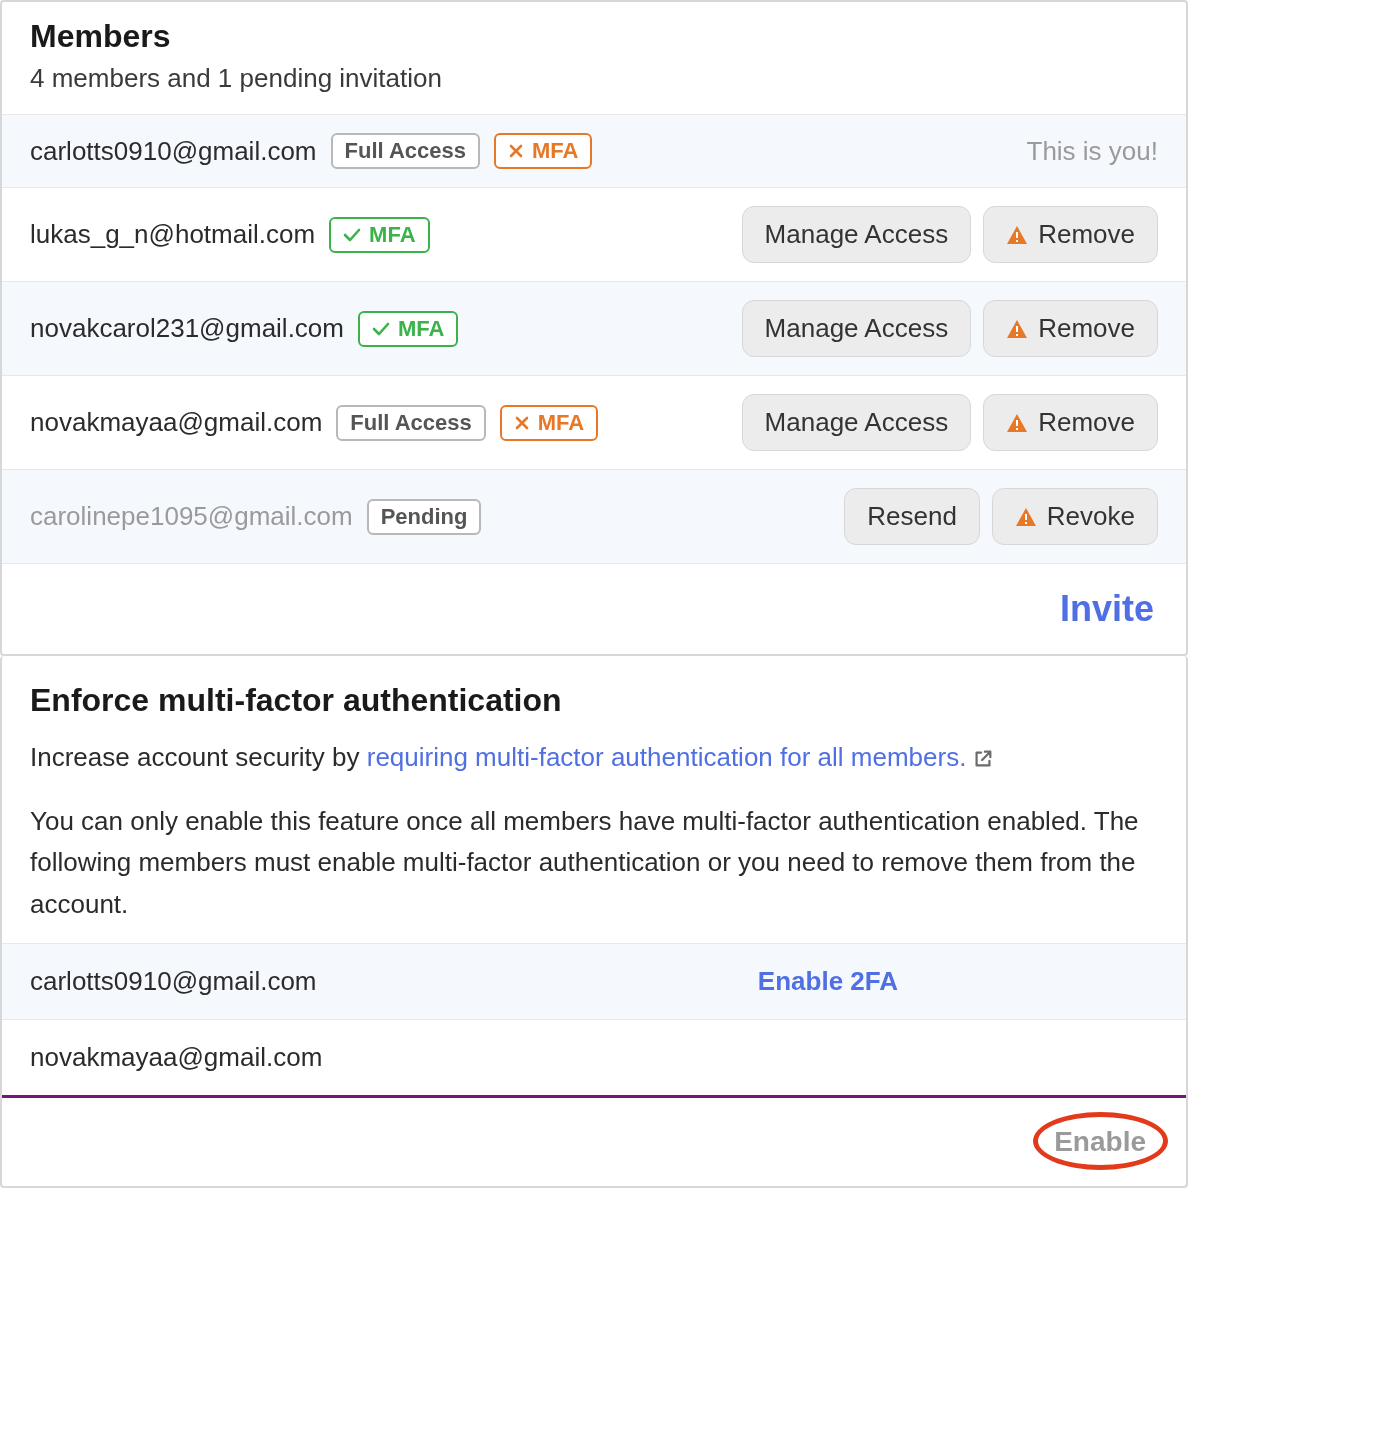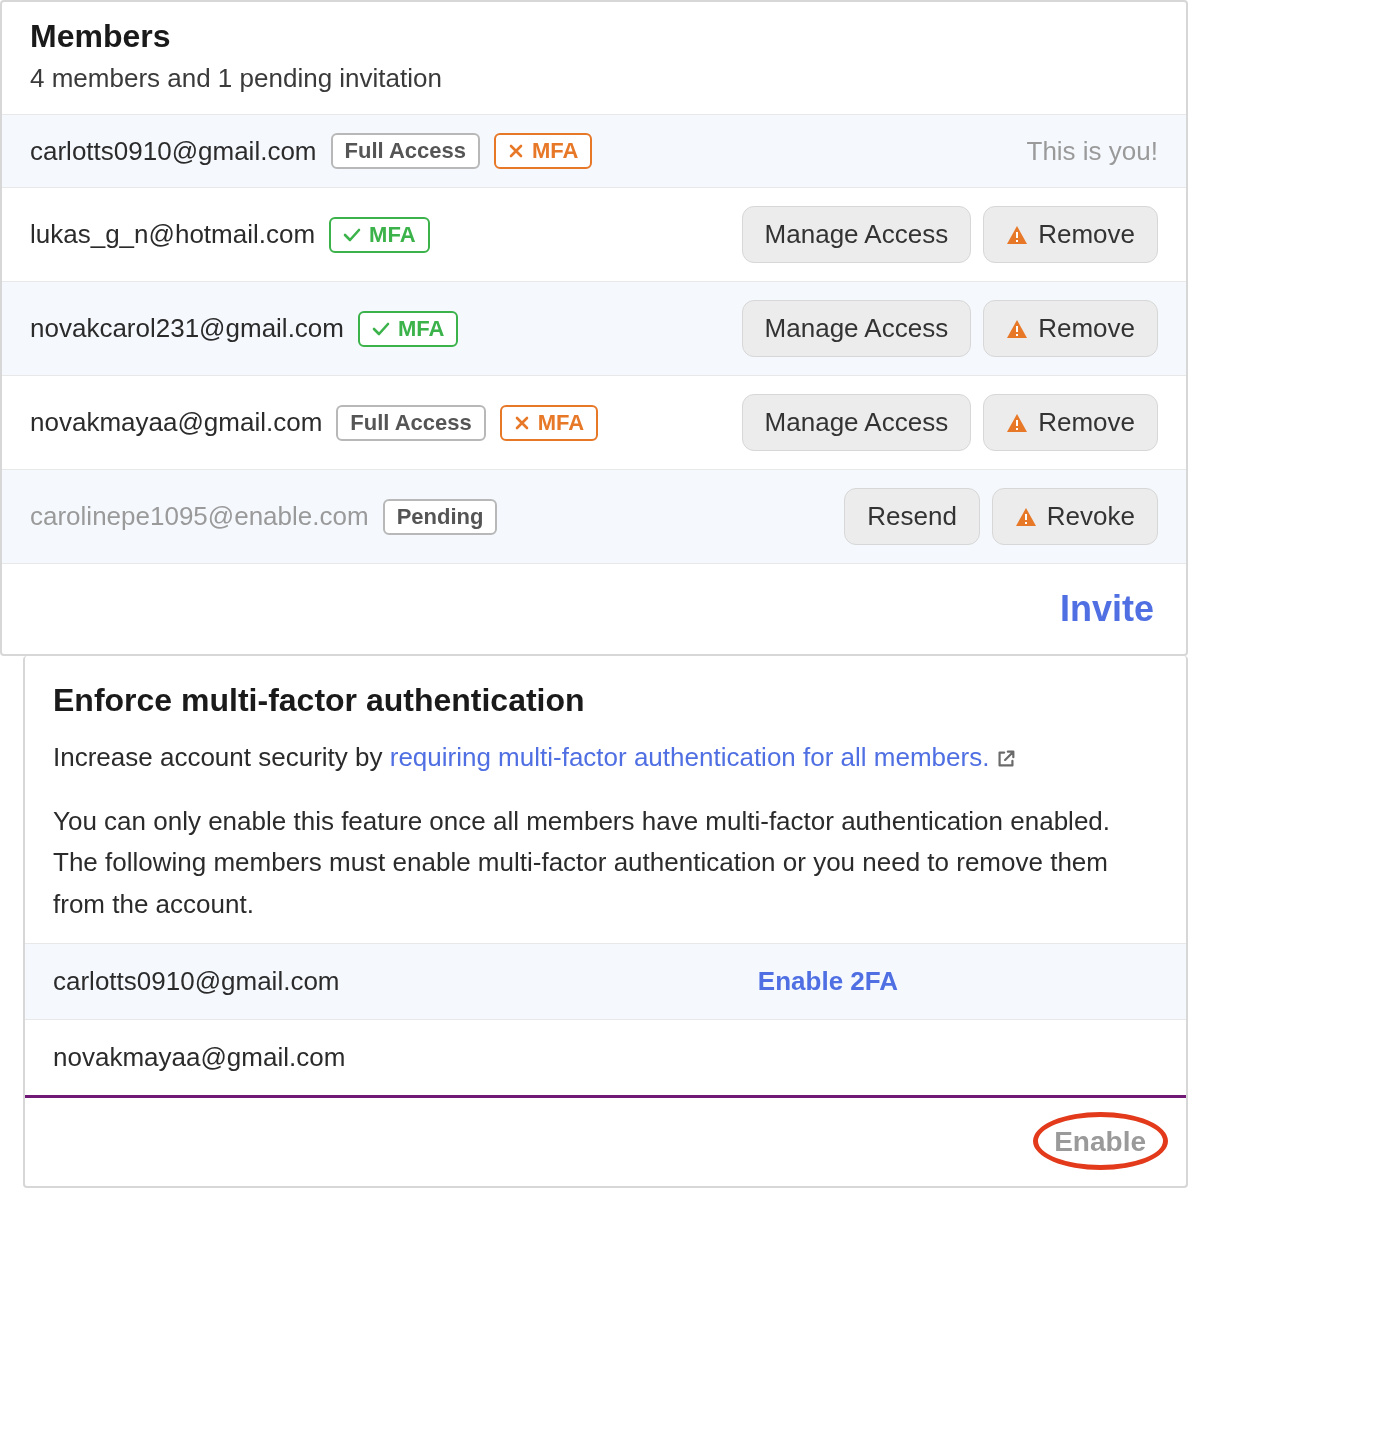--- a/index.html
+++ b/index.html
@@ -7,21 +7,21 @@
       font-family: -apple-system, BlinkMacSystemFont, "Segoe UI", Helvetica, Arial, sans-serif;
       background: #fff;
       color: #1a1a1a;
       font-size: 20px;
     }
     .container { width: 1188px; }
     .panel {
       border: 2px solid #d7d7d7;
       border-radius: 4px;
     }
-    .panel + .panel { border-top: none; margin-left: 23px; }
+    .panel + .panel { border-top: none; }
     .section-title {
       font-size: 32px;
       font-weight: 700;
       padding: 16px 28px 8px 28px;
     }
     .section-sub {
       font-size: 26px;
       color: #3a3a3a;
       padding: 0 28px 20px 28px;
     }
@@ -254,21 +254,21 @@
                 <rect x="10" y="15" width="2" height="2" fill="#fff"></rect>
               </svg>
           </span>
           <span>Remove</span>
         </button>
       </div>
     </div>
 
     <div class="row alt pending">
       <div class="left">
-        <span class="email">carolinepe1095@enable.com</span>
+        <span class="email">carolinepe1095@gmail.com</span>
         <span class="badge">Pending</span>
       </div>
       <div class="right">
         <button class="btn">Resend</button>
         <button class="btn">
           <span class="warn-icon">
             <svg width="22" height="20" viewBox="0 0 22 20">
                 <path d="M11 1 L21 19 L1 19 Z" fill="#e77828"></path>
                 <rect x="10" y="7" width="2" height="6" fill="#fff"></rect>
                 <rect x="10" y="15" width="2" height="2" fill="#fff"></rect>

